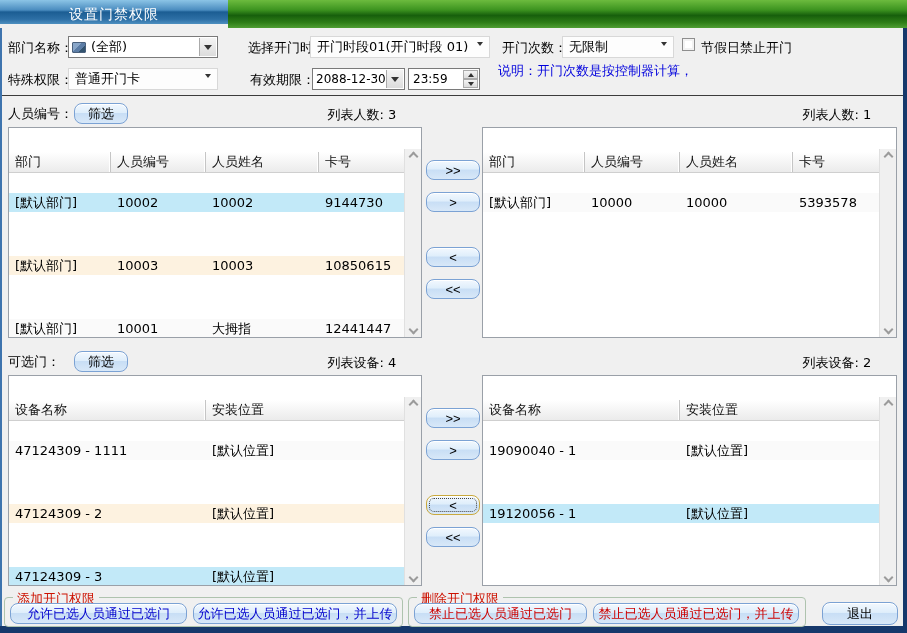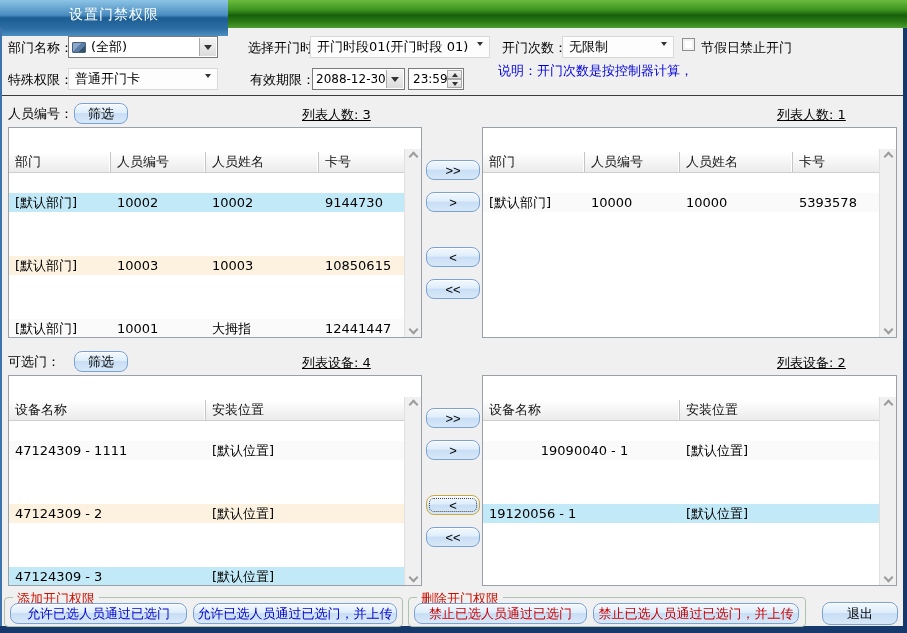--- a/index.html
+++ b/index.html
@@ -4,21 +4,21 @@
 <style>
   * { margin:0; padding:0; box-sizing:border-box; }
   html,body { background:#cfd8e4; font-family:"DejaVu Sans","Liberation Sans",sans-serif; }
   #window {
     position:relative; width:907px; height:633px; background:#f0f0f0; overflow:hidden;
     font-size:13px; color:#000;
   }
   
   .titlebar { position:absolute; left:0; top:0; width:907px; height:28px; }
   .title-tab {
-    position:absolute; left:0; top:0; width:228px; height:36px;
+    position:absolute; left:0; top:0; width:228px; height:24px;
     background:linear-gradient(180deg,#8cc4e6 0%,#4a8cbf 42%,#1b5d93 50%,#2d6fa5 80%,#4d8fc0 100%);
     color:#fff; font-size:14px; text-align:center; line-height:28px; letter-spacing:1px;
   }
   .title-rest {
     position:absolute; left:228px; top:0; width:679px; height:28px;
     background:linear-gradient(180deg,#6cbb3e 0%,#3d9420 35%,#175f0c 55%,#2e7d17 80%,#4f9e33 100%);
   }
   
   .edge-left { position:absolute; left:0; top:28px; width:2px; height:605px; background:#3e74ae; }
   .edge-right { position:absolute; right:0; top:28px; width:4px; height:605px; background:#16386b; }
@@ -55,21 +55,21 @@
   .note { position:absolute; color:#0000dd; white-space:nowrap; }
   .divider { position:absolute; left:2px; width:901px; height:1px; background:#3c3c3c; }
   
   .btn {
     position:absolute; border:1px solid #7ba2d4; border-radius:8px;
     background:linear-gradient(180deg,#f2f8fe 0%,#dfeefb 45%,#c8def5 50%,#d8e8f8 100%);
     display:flex; align-items:center; justify-content:center; font-size:13px; color:#000;
     box-shadow:inset 0 1px 0 #fff;
   }
   .btn.focused { border:1px solid #c9a93d; outline:1px dotted #444; outline-offset:-4px; }
-  .count { position:absolute; white-space:nowrap; text-align:left;text-decoration:underline; }
+  .count { position:absolute; white-space:nowrap; text-align:center; }
   
   .table { position:absolute; background:#fff; border:1px solid #9aa0a8; overflow:hidden; }
   .thead { display:flex; height:21px; background:linear-gradient(#ffffff,#ebebeb); border-bottom:1px solid #cfcfcf;margin-top:24px; }
   .th { font-size:13px; line-height:20px; padding-left:6px; color:#111;
         border-right:1px solid #c5c5c5; box-shadow:inset -1px 0 0 #fff; white-space:nowrap; overflow:hidden; }
   .tbody { position:absolute; left:0; top:21px; right:17px; bottom:0; }
   .trow { display:flex; height:19px; line-height:19px;margin-top:44px; }
   .trow:nth-child(odd) { background:#fafafa; }
   .trow:nth-child(even) { background:#fdf2e0; }
   .trow.selected { background:#c2e9f8; }
@@ -132,21 +132,21 @@
     <span class="flat-arrow"><span class="tri-down sm"></span></span>
   </div>
 
   <div class="lbl" style="left:250px; top:72px;">有效期限：</div>
   <div class="combo-classic" style="left:312px; top:68px; width:93px; font-size:12px;">
     <span>2088-12-30</span>
     <span class="cbtn">
         <span class="tri-down"></span>
       </span>
   </div>
-  <div class="spinner" style="left:408px; top:68px; width:56px; font-size:12px;">
+  <div class="spinner" style="left:408px; top:68px; width:72px; font-size:12px;">
     <span>23:59</span>
     <span class="spin-btns">
       <span class="sb">
           <span class="tri-up sm"></span>
         </span>
       <span class="sb">
           <span class="tri-down sm"></span>
         </span>
     </span>
   </div>
@@ -253,21 +253,21 @@
     </div>
   </div>
 
   <div class="table" style="left:482px; top:375px; width:415px; height:211px;">
     <div class="thead">
         <div class="th" style="width: 197px;">设备名称</div>
         <div class="th" style="flex: 1 1 0%;">安装位置</div>
       </div>
     <div class="tbody">
         <div class="trow">
-          <div class="tcell" style="width: 197px; text-align: center;">19090040 - 1</div>
+          <div class="tcell" style="width: 197px;">19090040 - 1</div>
           <div class="tcell" style="flex: 1 1 0%;">[默认位置]</div>
         </div>
         <div class="trow selected">
           <div class="tcell" style="width: 197px;">19120056 - 1</div>
           <div class="tcell" style="flex: 1 1 0%;">[默认位置]</div>
         </div>
       </div>
     <div class="vscroll">
       <span class="chev up"></span>
       <span class="chev down"></span>

